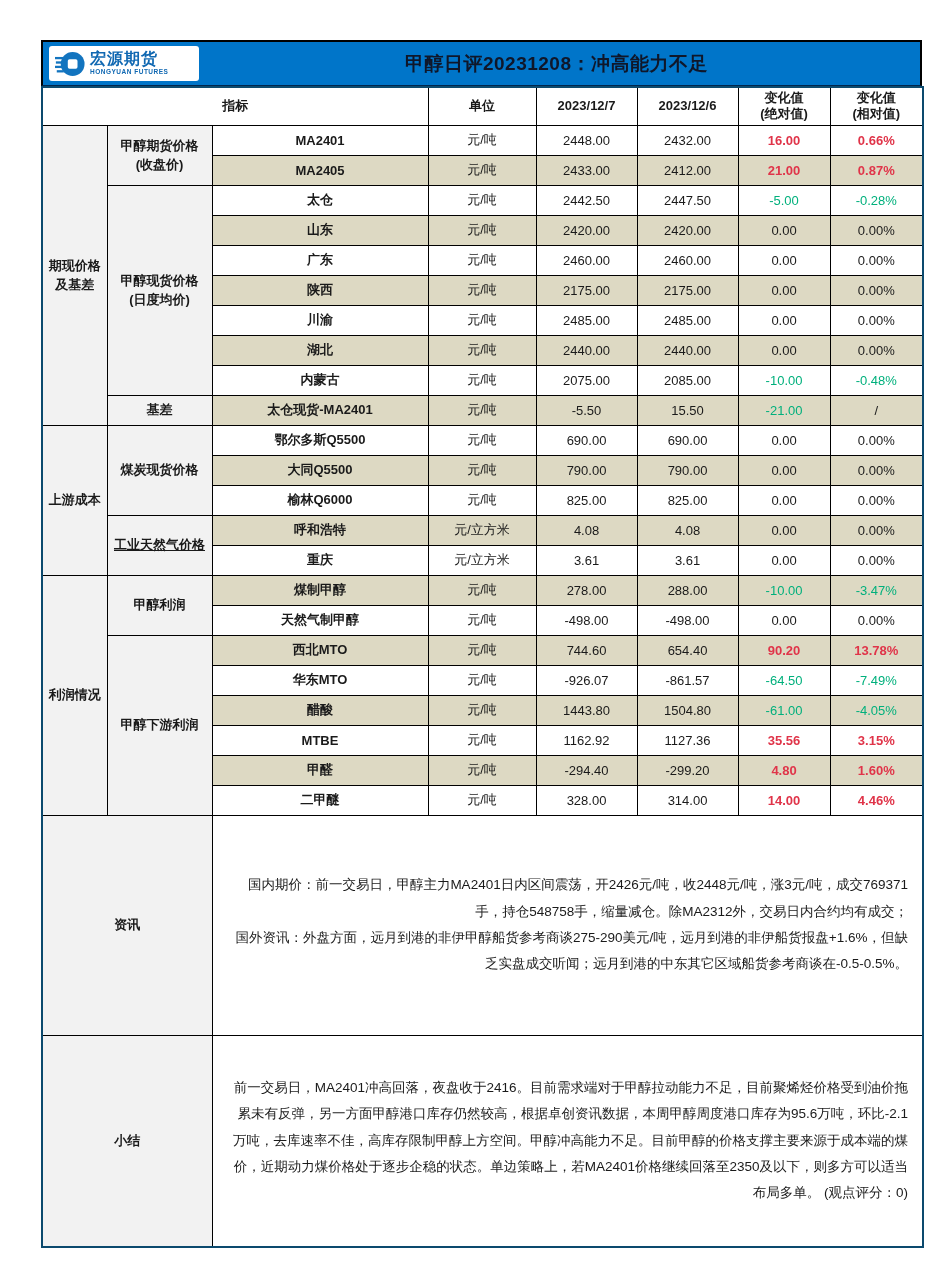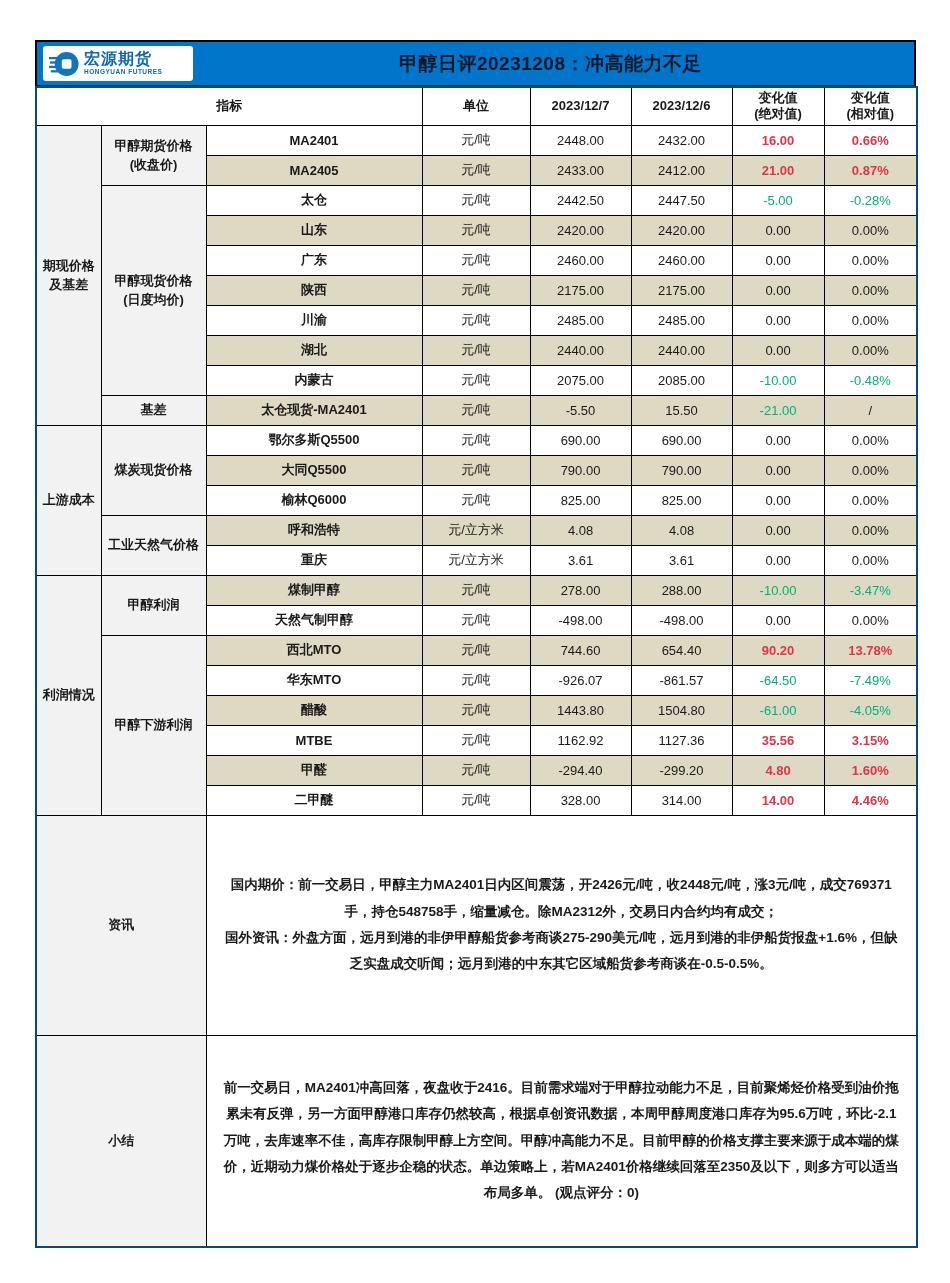--- a/index.html
+++ b/index.html
@@ -9,21 +9,21 @@
     --stripe:#ddd9c3;
     --label_bg:#f2f2f2;
   }
   *{box-sizing:border-box;margin:0;padding:0;}
   html,body{background:#ffffff;}
   body{
     width:950px;height:1283px;position:relative;
     font-family:"Liberation Sans","DejaVu Sans",sans-serif;
     color:#1a1a1a;
   }
-  .sheet{position:absolute;left:35px;top:40px;width:881px;}
+  .sheet{position:absolute;left:41px;top:40px;width:881px;}
   
   .band{
     background:var(--header_bg);
     height:46px;
     display:flex;align-items:center;
     border:2px solid #000;border-bottom:1px solid #00264d;
     padding:0 6px;
   }
   .logo-box{
     background:#fff;border-radius:3px;
@@ -47,30 +47,30 @@
     border:1px solid #000;
     font-size:13px;text-align:center;vertical-align:middle;
     overflow:hidden;
   }
   tr.hdr th{height:38px;font-weight:bold;background:#fff;white-space:pre-line;line-height:1.25;}
   tr.r{height:30px;}
   tr.r td{background:#fff;}
   tr.stripe td{background:var(--stripe);}
   td.g,td.sg{background:var(--label_bg) !important;font-weight:bold;white-space:pre-line;line-height:1.5;}
   td.name{font-weight:bold;}
-  td.u{}
+  td.u{text-decoration:underline;}
   td[data-trend="up"]{color:var(--positive);font-weight:bold;}
   td[data-trend="down"]{color:var(--negative);}
   tr.block{height:220px;}
   tr.block2{height:212px;}
   td.textcell{
     background:#fff !important;
-    text-align:center;vertical-align:middle;
+    text-align:right;vertical-align:middle;
     padding:14px 14px;
-    font-weight:bold;font-size:13.5px;line-height:1.95;
+    font-weight:normal;font-size:13.5px;line-height:1.95;
     white-space:pre-line;
   }
 </style>
 </head>
 <body>
 
 <div class="sheet">
 
   <div class="band">
     <div class="logo-box">

